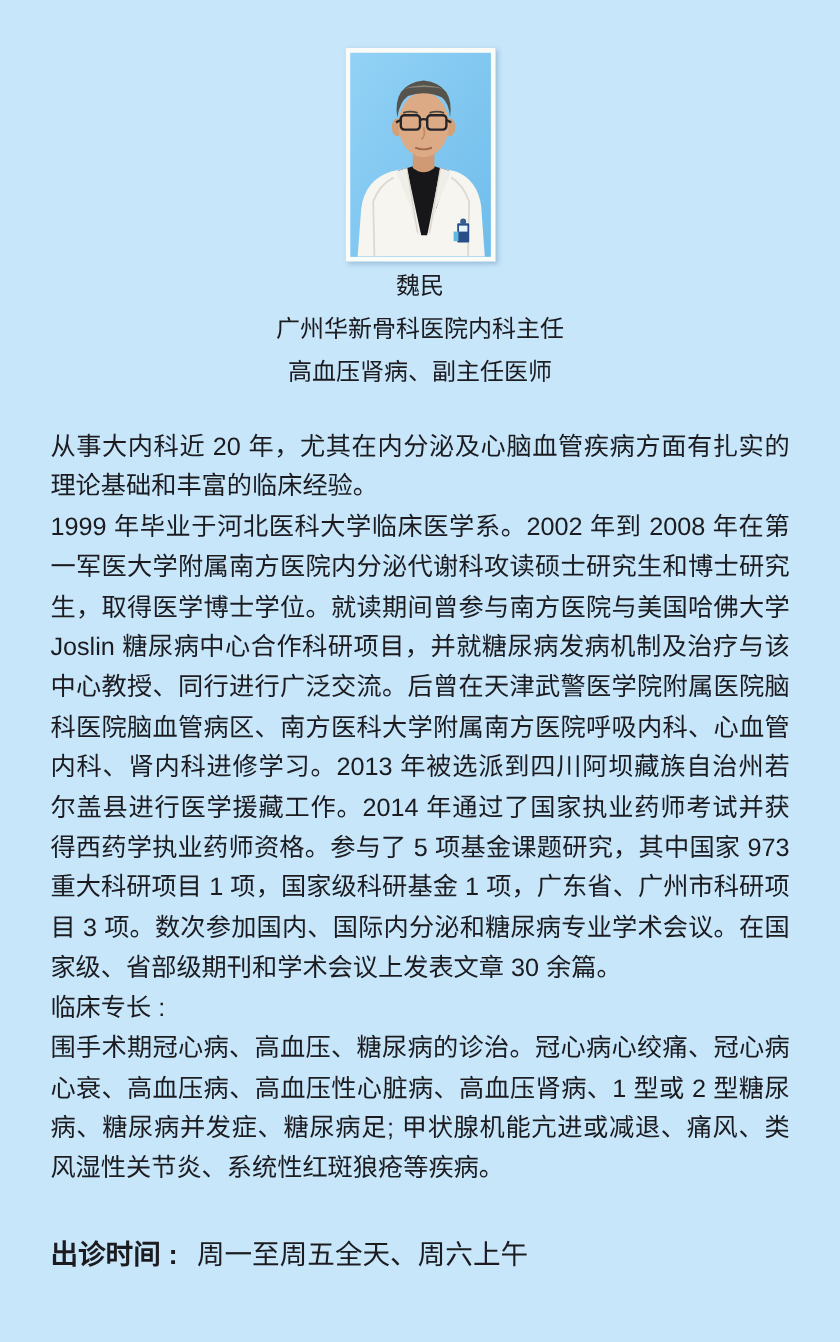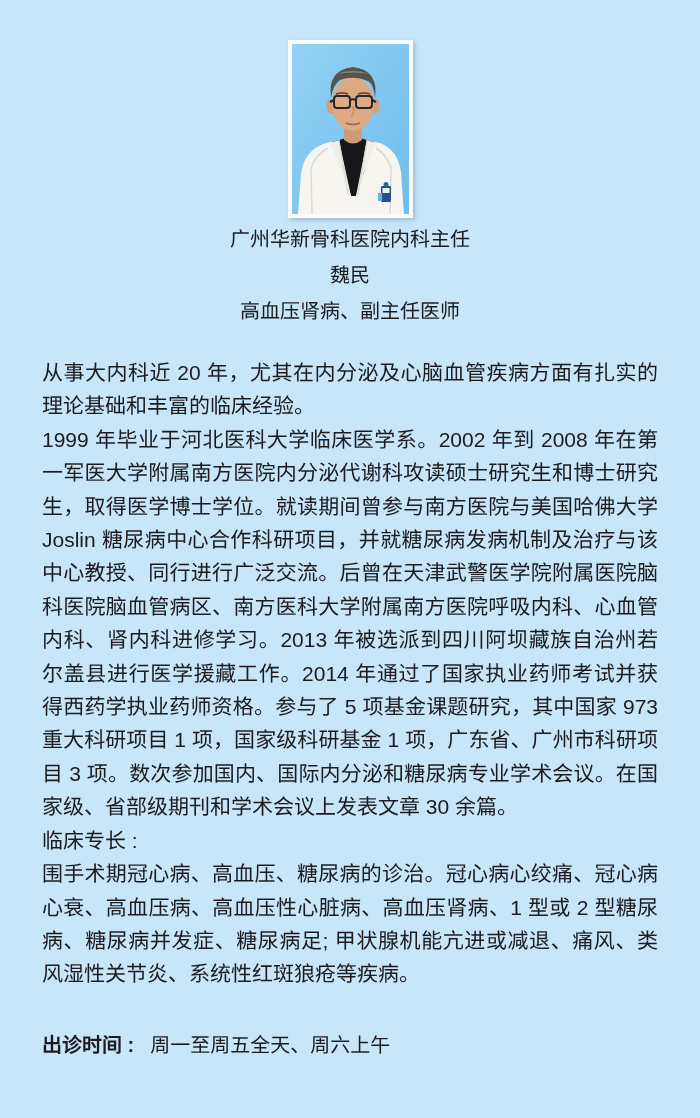--- a/index.html
+++ b/index.html
@@ -37,21 +37,21 @@
     font-size: 21px;
     line-height: 33.4px;
     text-align: justify;
   }
   .bio p { margin: 0; }
   .bold { font-weight: normal; }
 
   
   .schedule {
     margin: 38px 42px 0 42px;
-    font-size: 20px;
+    font-size: 23px;
     line-height: 33.4px;
   }
   .schedule .label { font-weight: bold; margin-right: 16px; }
 </style>
 </head>
 <body>
 
 <div class="page">
 
   <div class="photo-frame">
@@ -107,22 +107,22 @@
       <g transform="translate(89,140)">
         <rect x="0" y="2" width="10" height="16" rx="1" fill="#2a4f88"></rect>
         <rect x="1.5" y="4" width="7" height="5" fill="#e8f4fb"></rect>
         <rect x="-3" y="9" width="4" height="8" fill="#5fb8e0"></rect>
         <circle cx="5" cy="0.5" r="2.5" fill="#33608f"></circle>
       </g>
     </svg>
   </div>
 
   <div class="name-block">
+    <div>魏民</div>
     <div>广州华新骨科医院内科主任</div>
-    <div>魏民</div>
     <div>高血压肾病、副主任医师</div>
   </div>
 
   <div class="bio">
     <p>从事大内科近 20 年，尤其在内分泌及心脑血管疾病方面有扎实的理论基础和丰富的临床经验。</p>
     <p>1999 年毕业于河北医科大学临床医学系。2002 年到 2008 年在第一军医大学附属南方医院内分泌代谢科攻读硕士研究生和博士研究生，取得医学博士学位。就读期间曾参与南方医院与美国哈佛大学 Joslin 糖尿病中心合作科研项目，并就糖尿病发病机制及治疗与该中心教授、同行进行广泛交流。后曾在天津武警医学院附属医院脑科医院脑血管病区、南方医科大学附属南方医院呼吸内科、心血管内科、肾内科进修学习。2013 年被选派到四川阿坝藏族自治州若尔盖县进行医学援藏工作。2014 年通过了国家执业药师考试并获得西药学执业药师资格。参与了 5 项基金课题研究，其中国家 973 重大科研项目 1 项，国家级科研基金 1 项，广东省、广州市科研项目 3 项。数次参加国内、国际内分泌和糖尿病专业学术会议。在国家级、省部级期刊和学术会议上发表文章 30 余篇。</p>
     <p class="bold">临床专长 :</p>
     <p>围手术期冠心病、高血压、糖尿病的诊治。冠心病心绞痛、冠心病心衰、高血压病、高血压性心脏病、高血压肾病、1 型或 2 型糖尿病、糖尿病并发症、糖尿病足; 甲状腺机能亢进或减退、痛风、类风湿性关节炎、系统性红斑狼疮等疾病。</p>
   </div>
 

